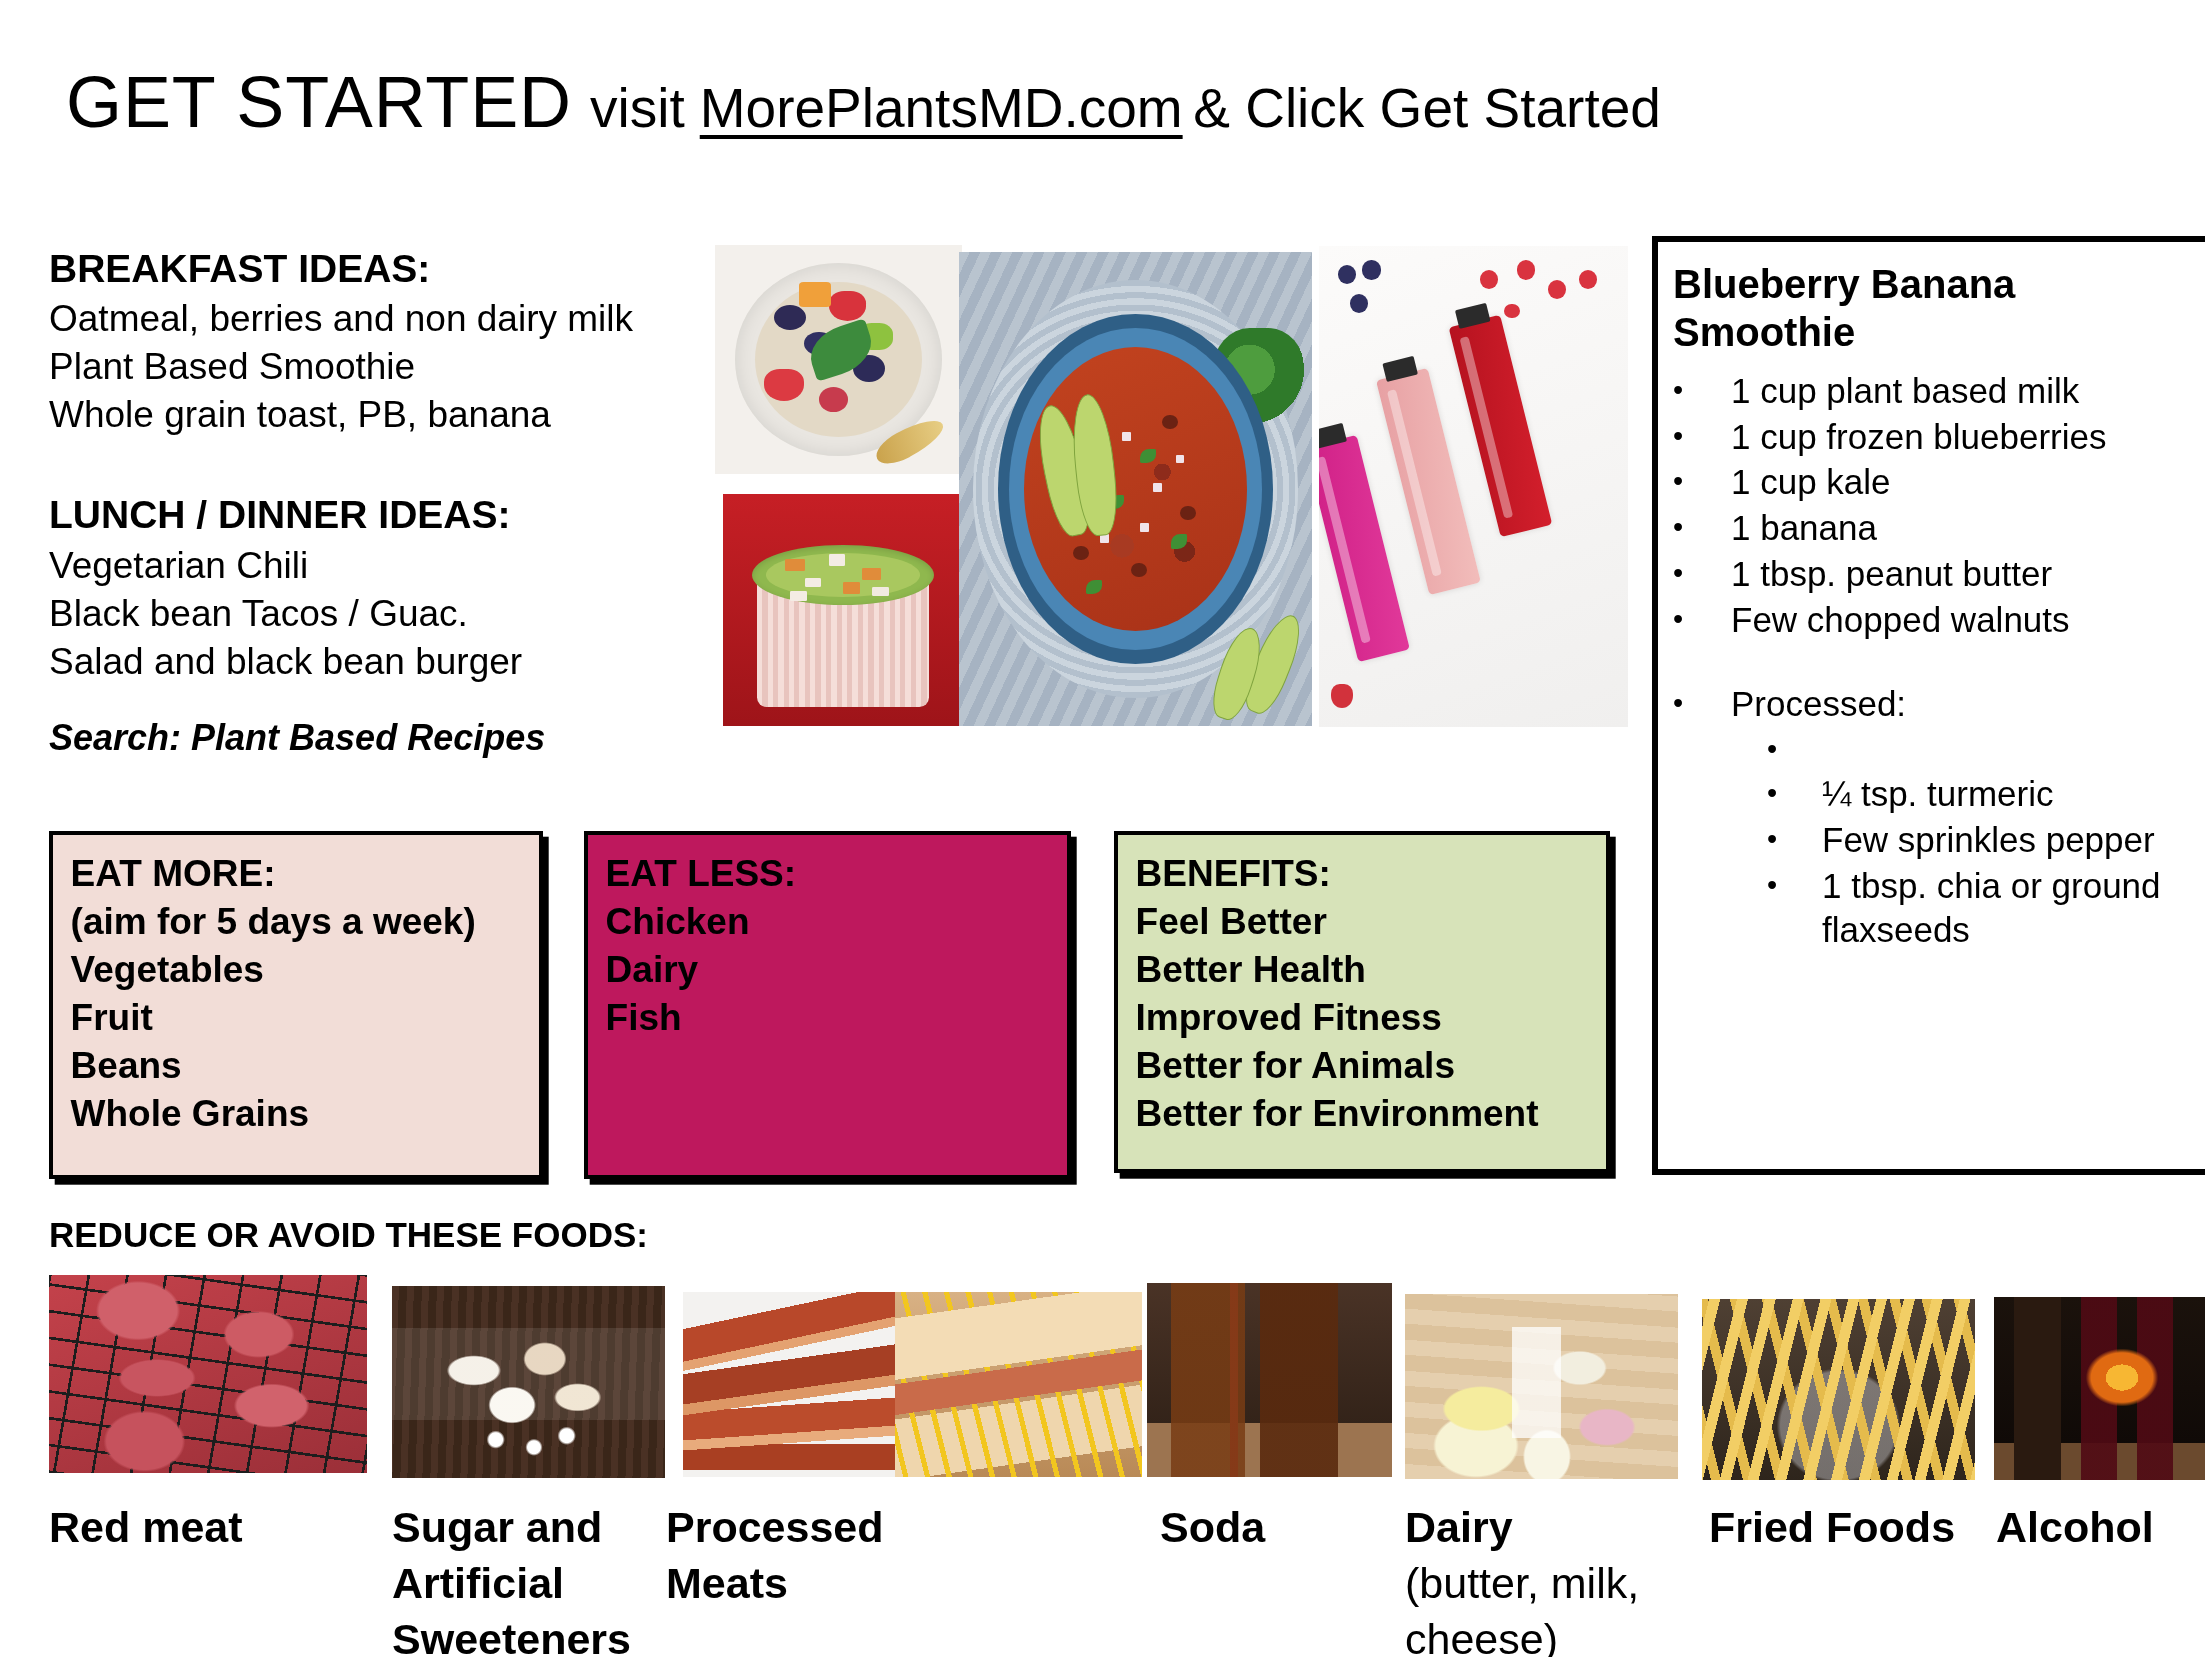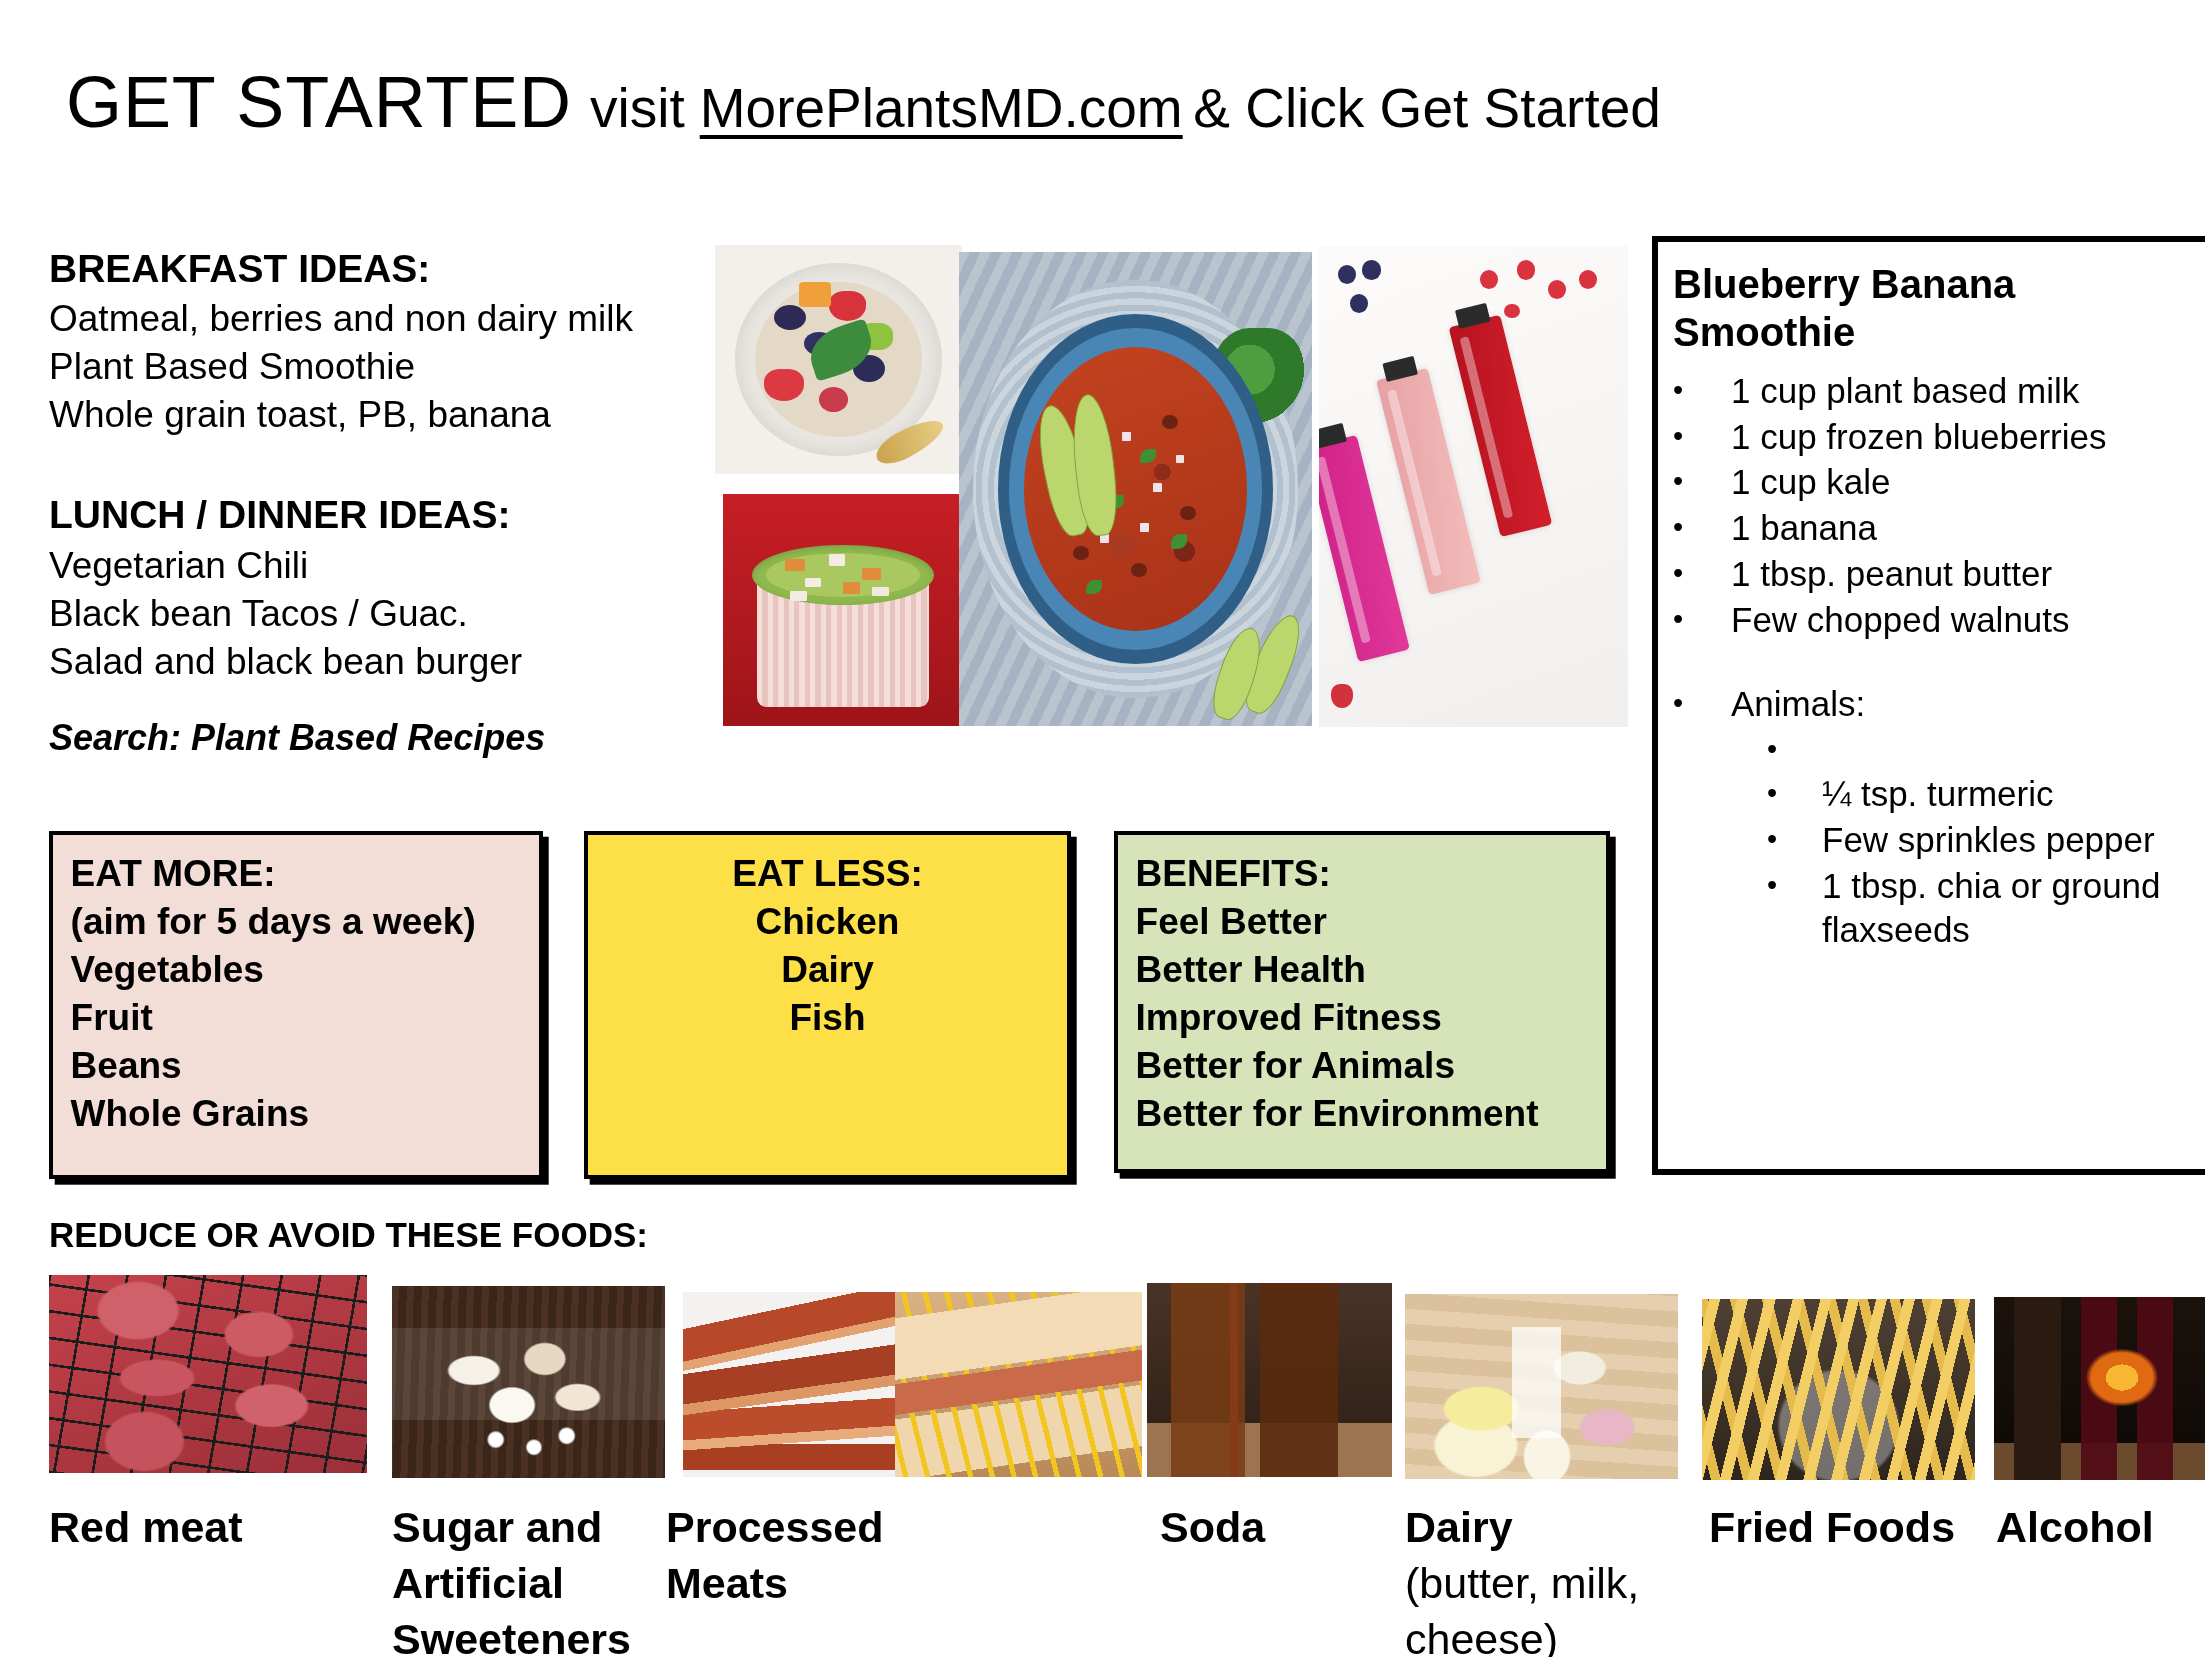--- a/index.html
+++ b/index.html
@@ -454,21 +454,21 @@
   </div>
   <div class="rec-li">
     <span class="bul">•</span>
     <span class="txt">Few chopped walnuts</span>
   </div>
 
   <div class="rec-gap"></div>
 
   <div class="rec-li">
     <span class="bul">•</span>
-    <span class="txt">Animals:</span>
+    <span class="txt">Processed:</span>
   </div>
 
   <div class="rec-li sub">
     <span class="bul">•</span>
   </div>
   <div class="rec-li sub">
     <span class="bul">•</span>
     <span class="txt">¼ tsp. turmeric</span>
   </div>
   <div class="rec-li sub">
@@ -483,21 +483,21 @@
 
 <div class="cbox" id="box-eat-more" style="background:#f2ddd7;">
   <div class="hd">EAT MORE:</div>
   <div class="ln">(aim for 5 days a week)</div>
   <div class="ln">Vegetables</div>
   <div class="ln">Fruit</div>
   <div class="ln">Beans</div>
   <div class="ln">Whole Grains</div>
 </div>
 
-<div class="cbox" id="box-eat-less" style="background:#fde047;text-align:center;">
+<div class="cbox" id="box-eat-less" style="background:#be185d;">
   <div class="hd">EAT LESS:</div>
   <div class="ln">Chicken</div>
   <div class="ln">Dairy</div>
   <div class="ln">Fish</div>
 </div>
 
 <div class="cbox" id="box-benefits" style="background:#d7e3b9;">
   <div class="hd">BENEFITS:</div>
   <div class="ln">Feel Better</div>
   <div class="ln">Better Health</div>

